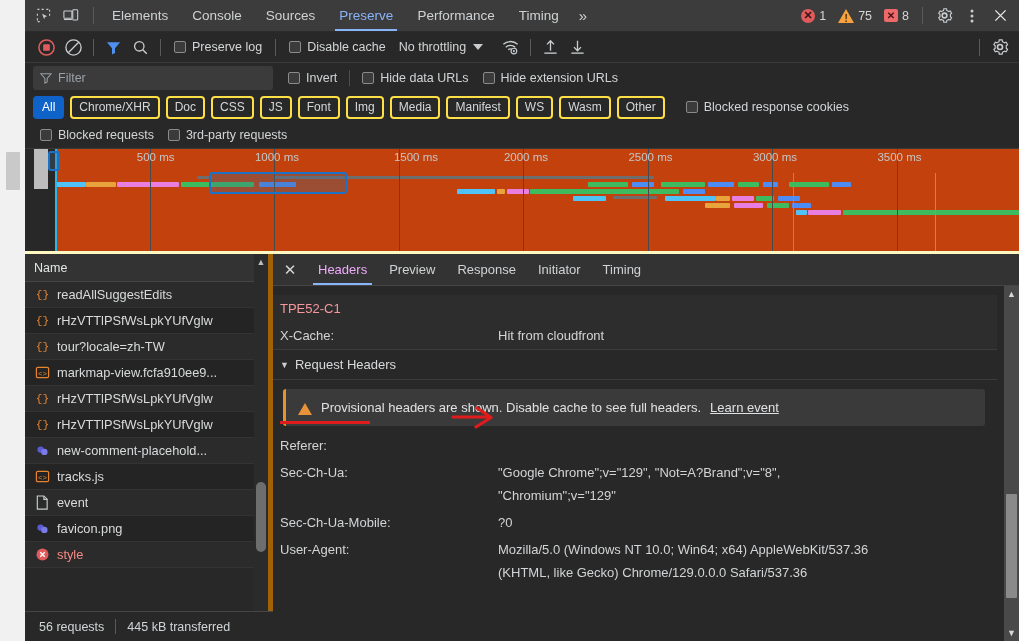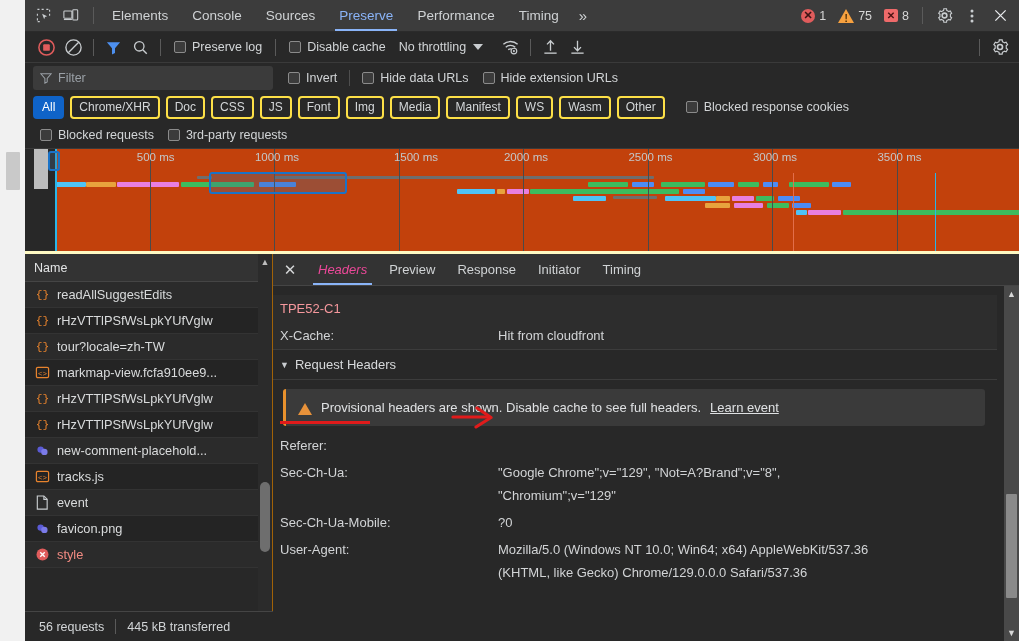--- a/index.html
+++ b/index.html
@@ -248,21 +248,21 @@
     flex: 1 1 auto;
     display: flex; flex-direction: row;
     min-height: 0;
     background: #282828;
   }
 
   .reqpane {
     flex: 0 0 248px;
     display: flex; flex-direction: column;
     background: #282828;
-    border-right: 1px solid #a16207;
+    border-right: 5px solid #a16207;
     min-height: 0;
     position: relative;
   }
   .reqhead {
     flex: 0 0 28px; height: 28px;
     background: #333333;
     display: flex; align-items: center;
     padding-left: 9px;
     font-size: 12.5px; color: #e3e5e6;
     border-bottom: 1px solid #454545;
@@ -313,21 +313,21 @@
     border-bottom: 1px solid #454545;
   }
   .closex {
     width: 34px; display: flex; align-items: center; justify-content: center;
     color: #d5d7d8; font-size: 15px; cursor: default;
   }
   .dtab {
     display: flex; align-items: center; padding: 0 11px;
     font-size: 13px; color: #d0d3d5; position: relative; cursor: default;
   }
-  .dtab.active { color: #ec4899; font-style: italic; }
+  .dtab.active { color: #f0abfc; }
   .dtab.active::after {
     content: ""; position: absolute; left: 6px; right: 6px; bottom: 0;
     height: 2px; background: #8ab4f8;
   }
 
   .detbody {
     flex: 1 1 auto;
     position: relative;
     overflow: hidden;
     background: #282828;

